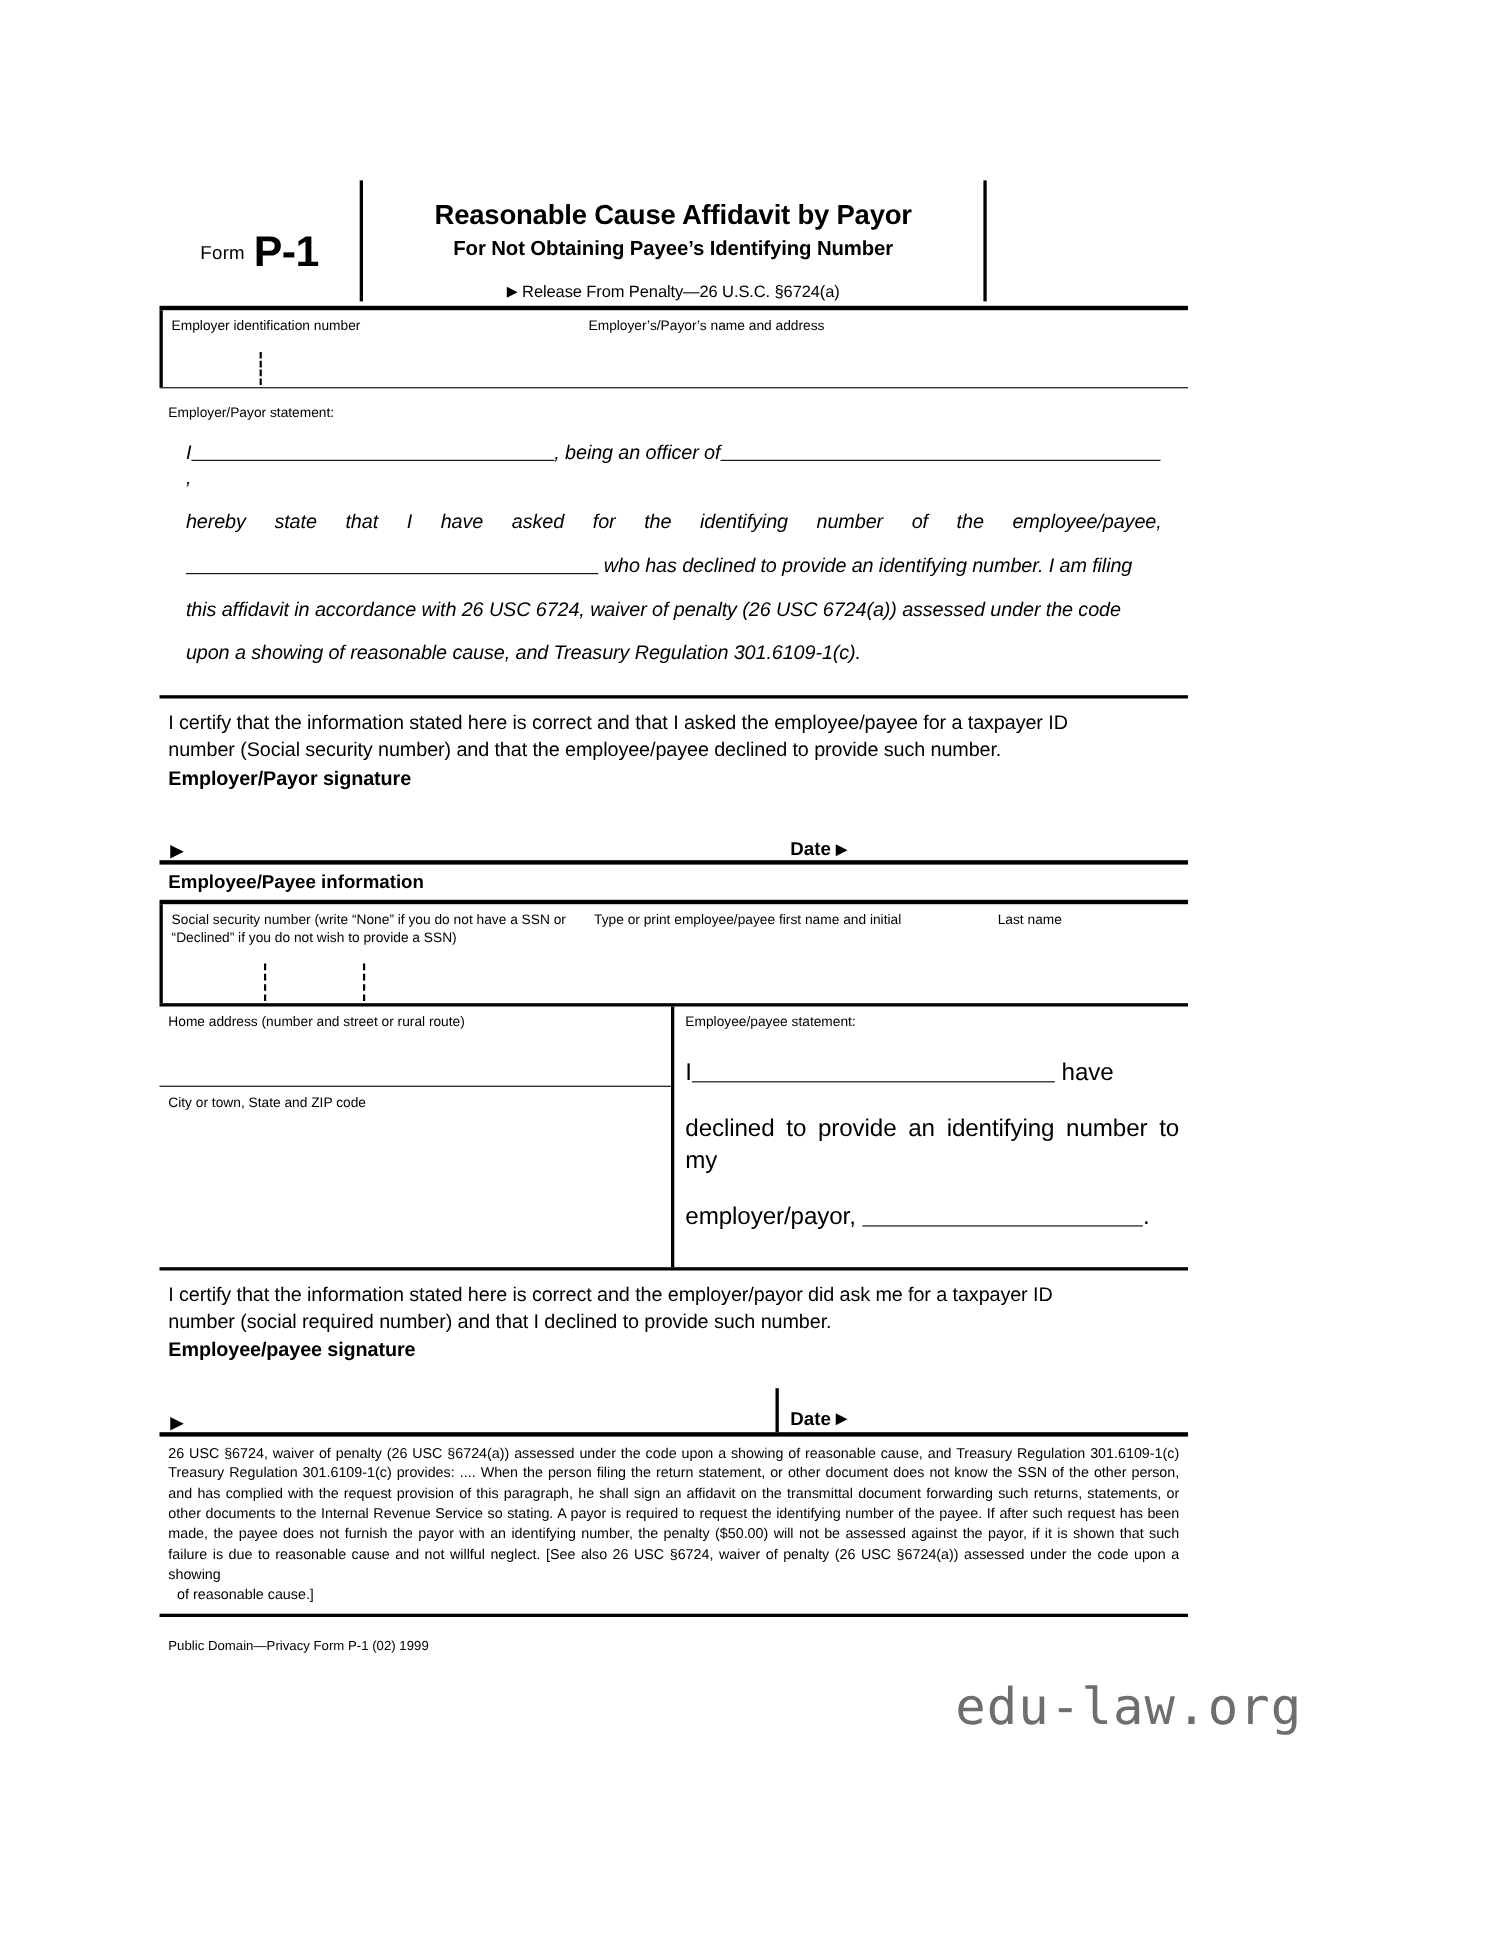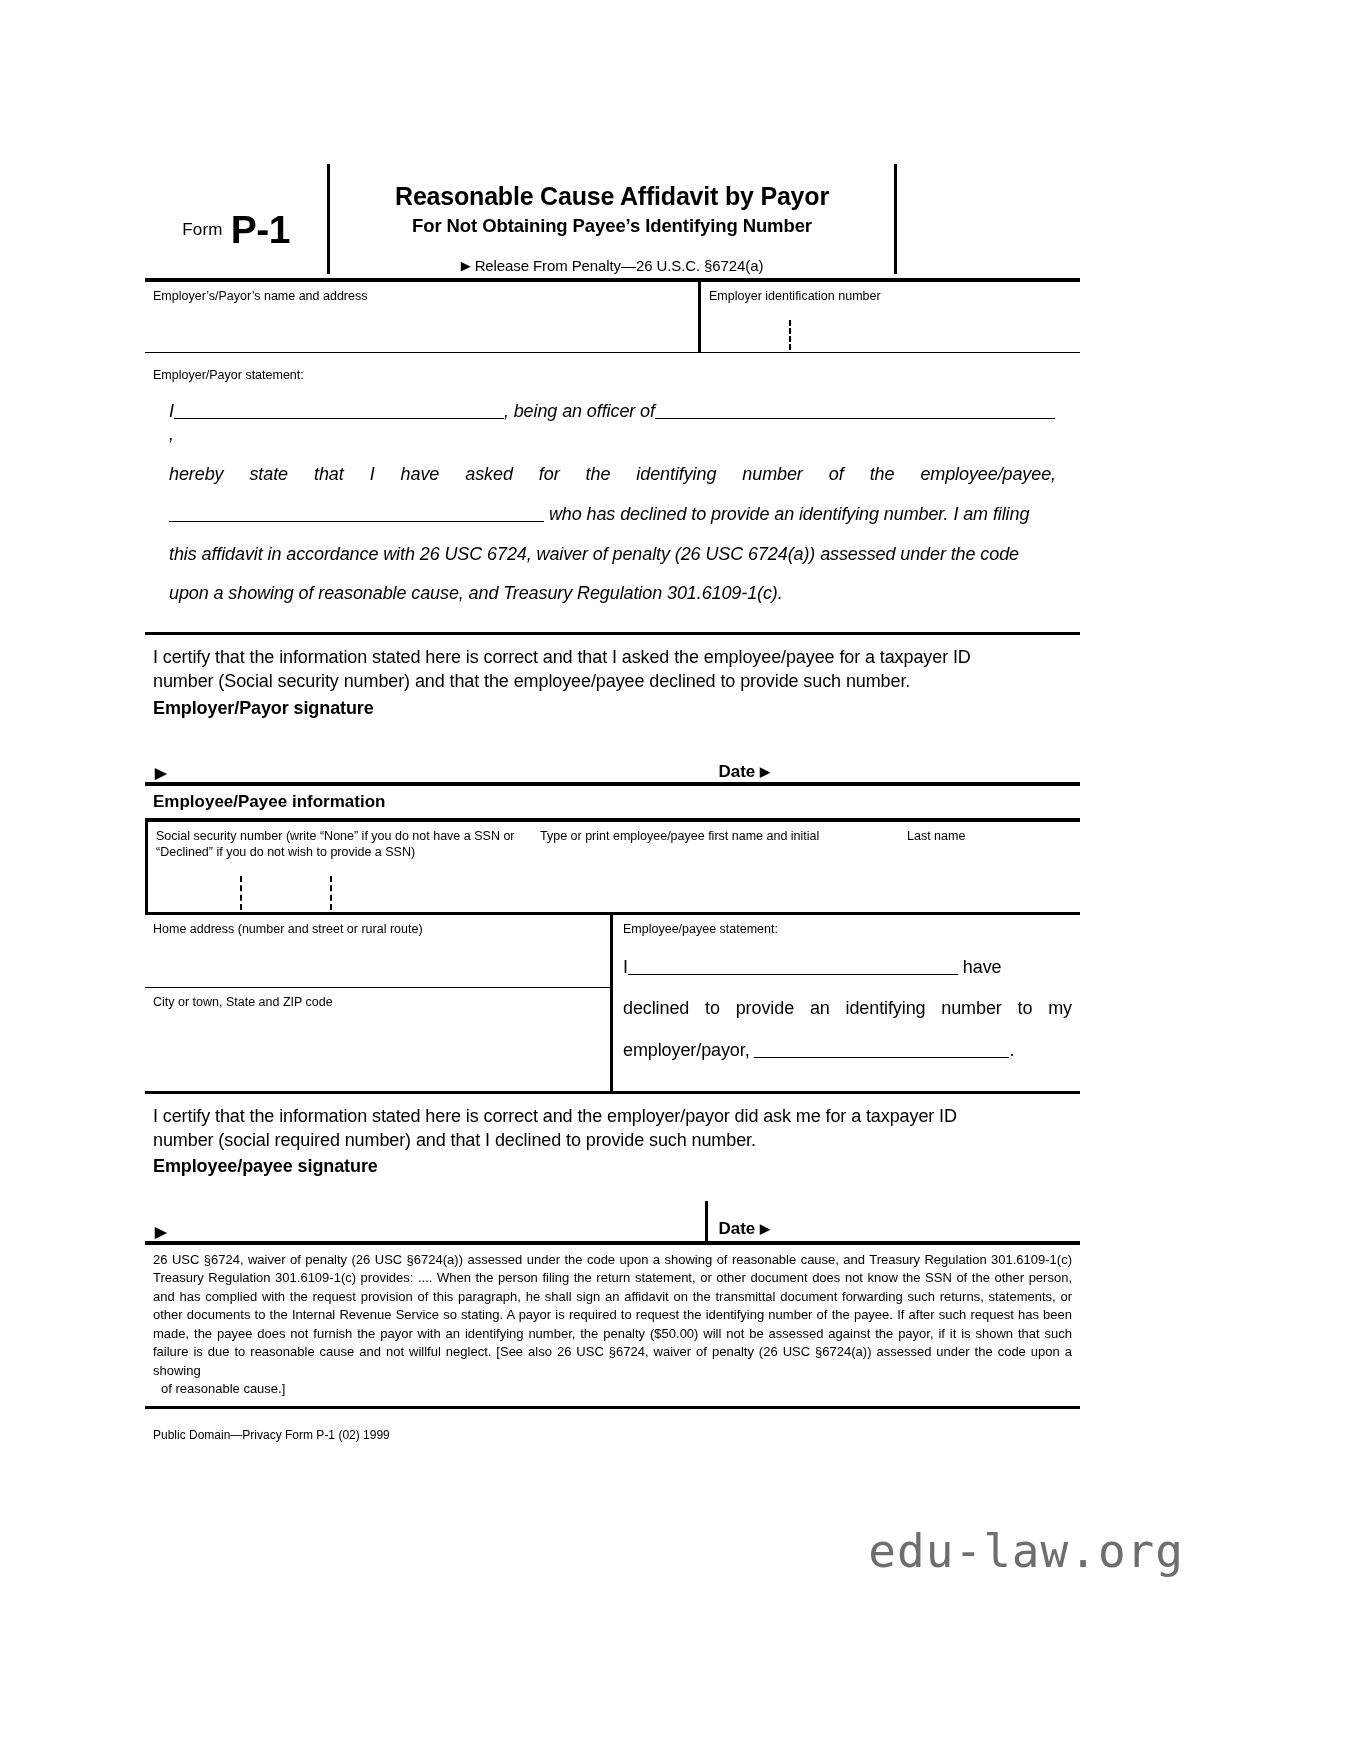--- a/index.html
+++ b/index.html
@@ -172,21 +172,21 @@
     border-left: 2px dashed #000;
   }
   .ssn-dash-1 { left: 92px; }
   .ssn-dash-2 { left: 182px; }
 
   .addr-row { min-height: 150px; }
   .addr-left { width: 465px; }
   .addr-sub { border-top: 1px solid #000; }
   .addr-right { flex: 1; padding: 0 8px 10px 10px; }
   .emp-stmt-body {
-    font-size: 18px;
+    font-size: 22px;
     line-height: 1.32;
     margin-top: 8px;
     letter-spacing: -0.1px;
   }
 
   
   .footnote {
     font-size: 13px;
     line-height: 1.42;
     padding: 6px 8px 8px 8px;
@@ -228,26 +228,26 @@
           <span class="tri">▶</span>
           <span>Release From Penalty—26 U.S.C. §6724(a)</span>
         </div>
       </div>
       <div class="hdr-rule"></div>
       <div class="hdr-right-pad"></div>
     </div>
 
     <div class="rule-thick"></div>
     <div class="row employer-row">
-      <div class="cell employer-name">
-        <div class="field-label">Employer’s/Payor’s name and address</div>
-      </div>
       <div class="cell employer-ein vrule">
         <div class="field-label">Employer identification number</div>
         <div class="ein-dash"></div>
+      </div>
+      <div class="cell employer-name">
+        <div class="field-label">Employer’s/Payor’s name and address</div>
       </div>
     </div>
 
     <div class="rule-thin"></div>
     <div class="stmt-wrap">
       <div class="field-label stmt-small">Employer/Payor statement:</div>
       <div class="stmt-body">
         <p class="nojust">
           <span>I</span><span class="blank" style="width:330px"></span><span>, being an officer of</span><span class="blank" style="width:400px"></span><span>,</span>
         </p>

